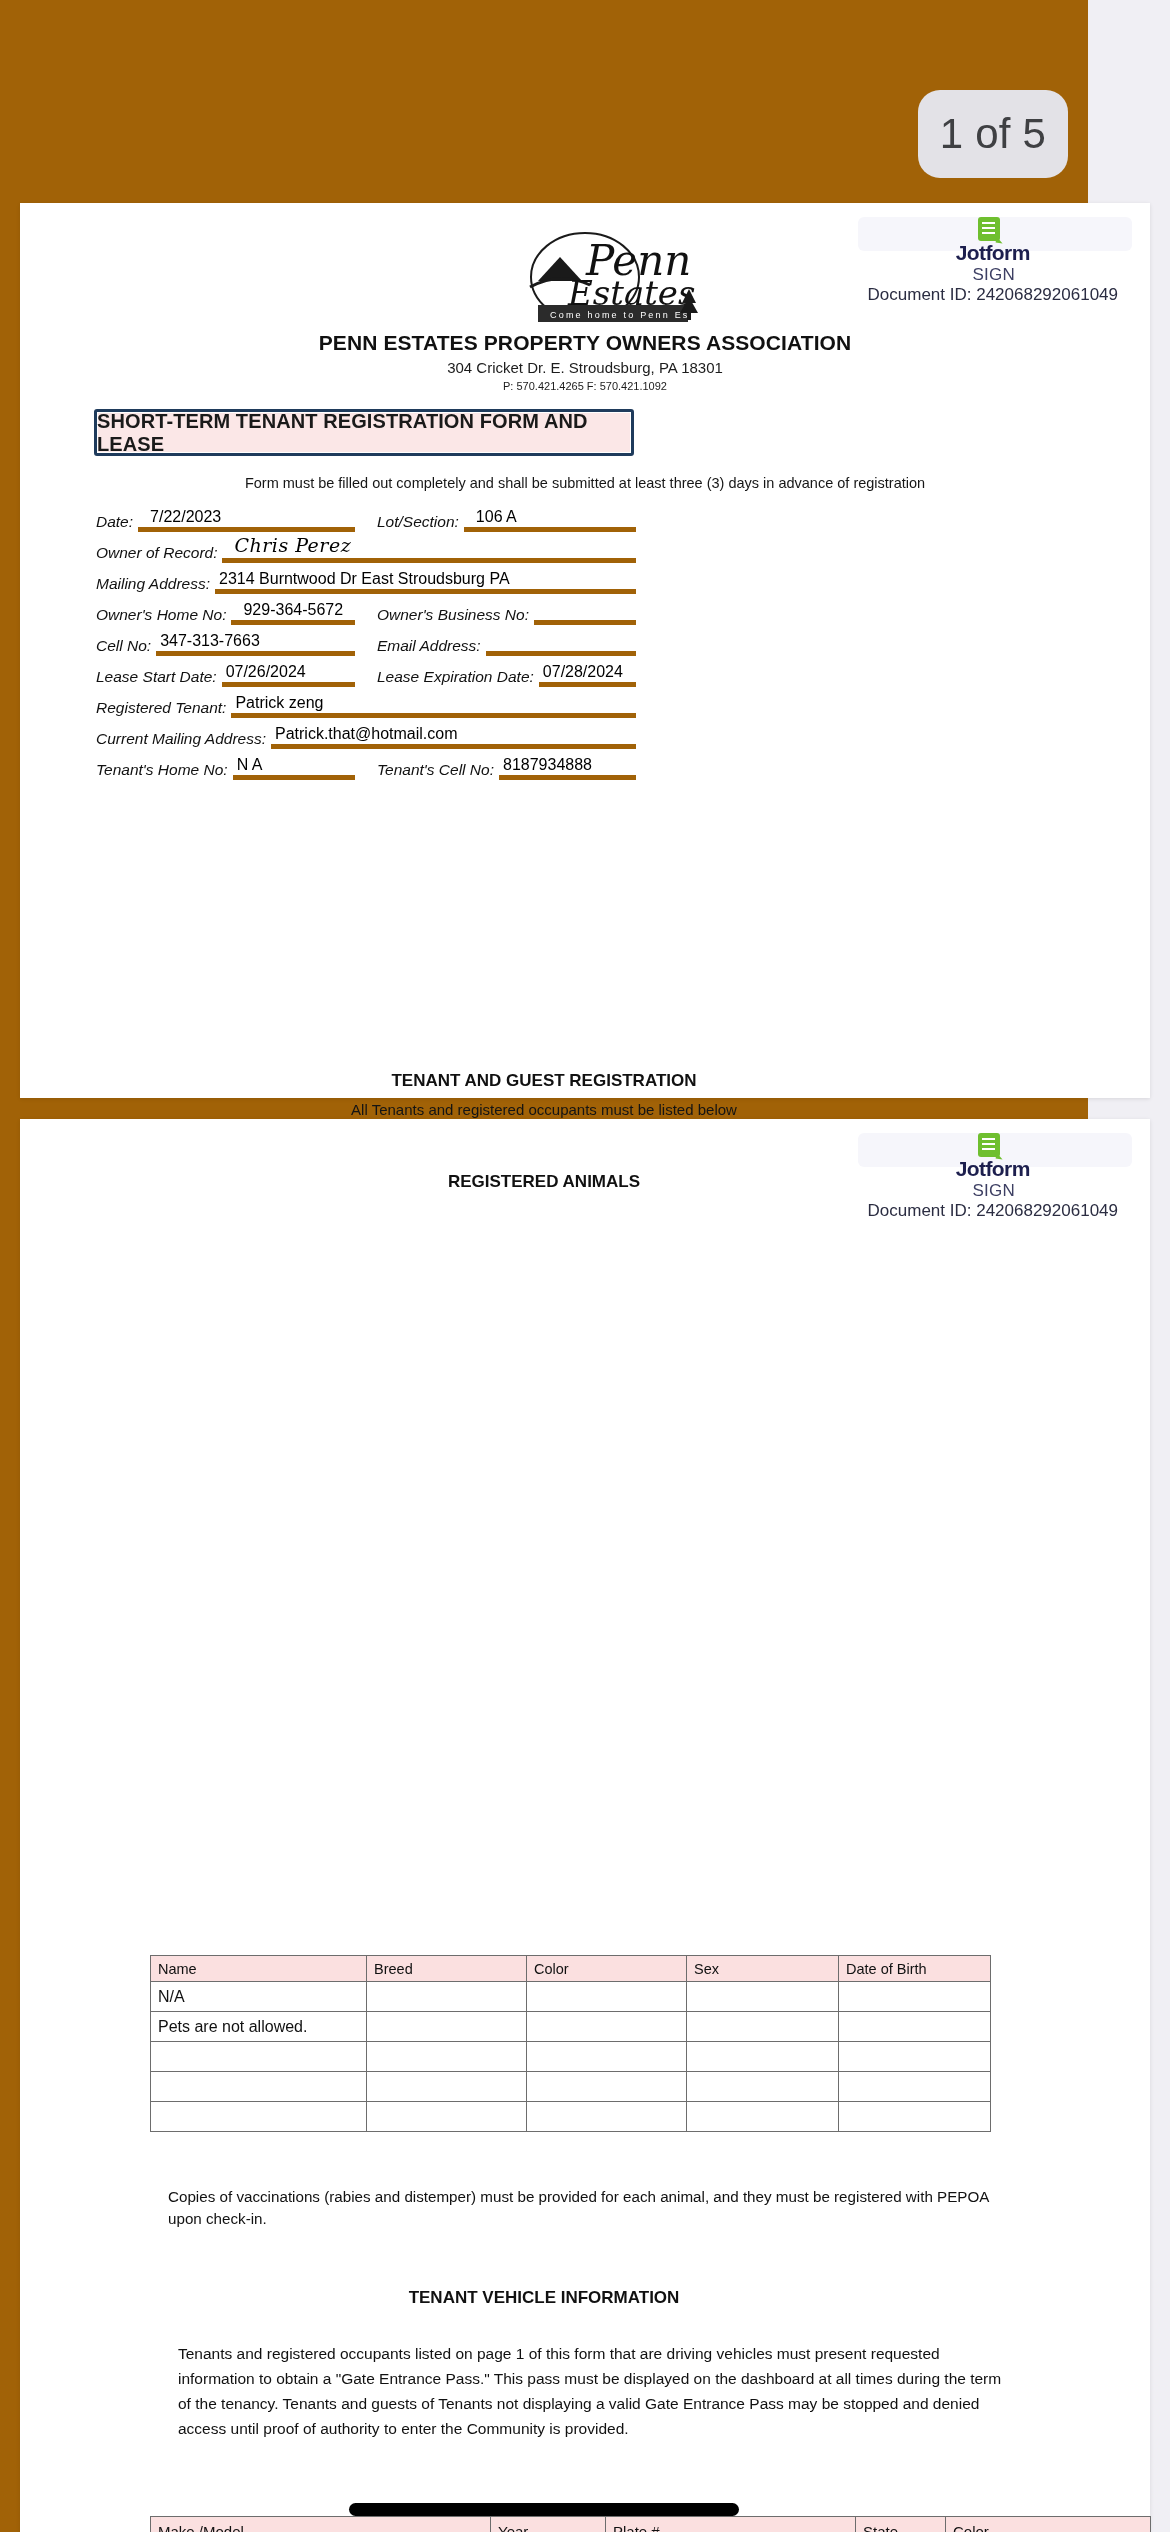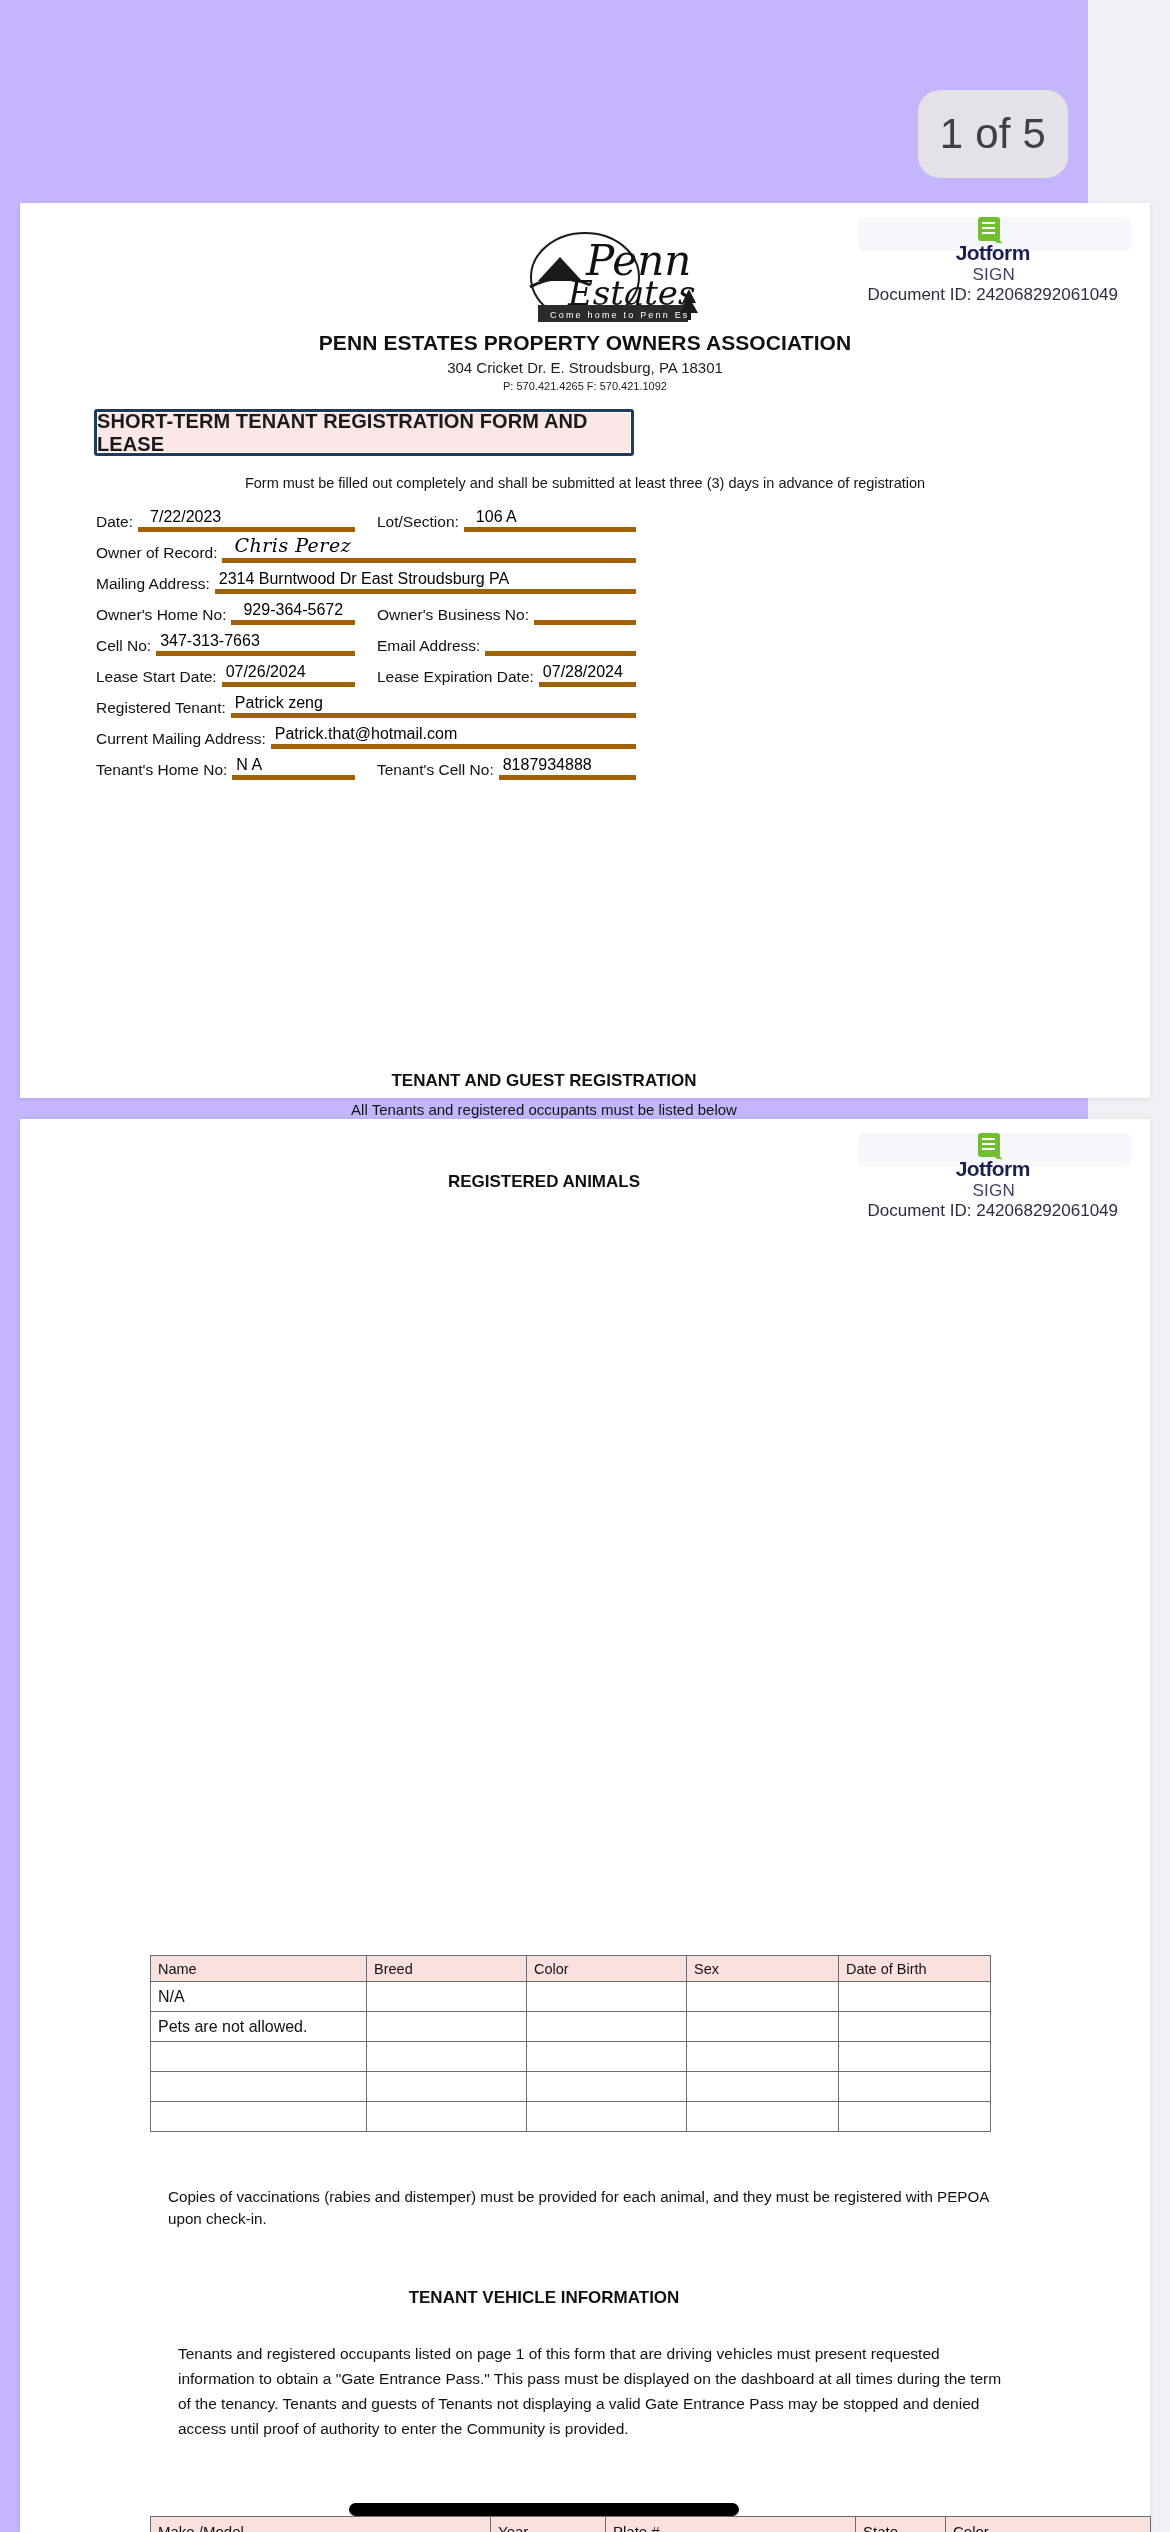--- a/index.html
+++ b/index.html
@@ -7,21 +7,21 @@
     width: 1170px;
     height: 2532px;
     background: #f0eff4;
     font-family: "Liberation Sans", sans-serif;
     overflow: hidden;
   }
   .viewport {
     position: relative;
     width: 1088px;
     height: 2532px;
-    background: #c4b5fd;
+    background: #a16207;
   }
 
   
   .page-pill {
     position: absolute;
     top: 90px;
     right: 20px;
     width: 150px;
     height: 88px;
     background: #e3e2e7;
@@ -116,21 +116,21 @@
 
   .subnote {
     position:absolute; left:0; right:0; top: 272px;
     text-align:center; font-size: 14.5px; color:#161616;
   }
 
   
   .fields { position:absolute; left: 76px; top: 305px; width: 540px; font-size: 15.5px; color:#111; }
   .frow { display:flex; align-items:flex-end; margin-bottom: 7px; height: 24px; }
   .fhalf { display:flex; align-items:flex-end; flex: 1 1 0; min-width:0; }
-  .flabel { white-space:nowrap; flex:none; padding-bottom:1px; }
+  .flabel { white-space:nowrap; flex:none; padding-bottom:1px;font-style:italic; }
   .fline {
     flex: 1 1 auto; min-width: 0;
     border-bottom: 5px solid #a16207;
     margin-left: 5px;
     position: relative;
     height: 22px;
   }
   .fval {
     position:absolute; bottom: 1px; left: 12px;
     white-space:nowrap; font-size: 16px; color:#000;

